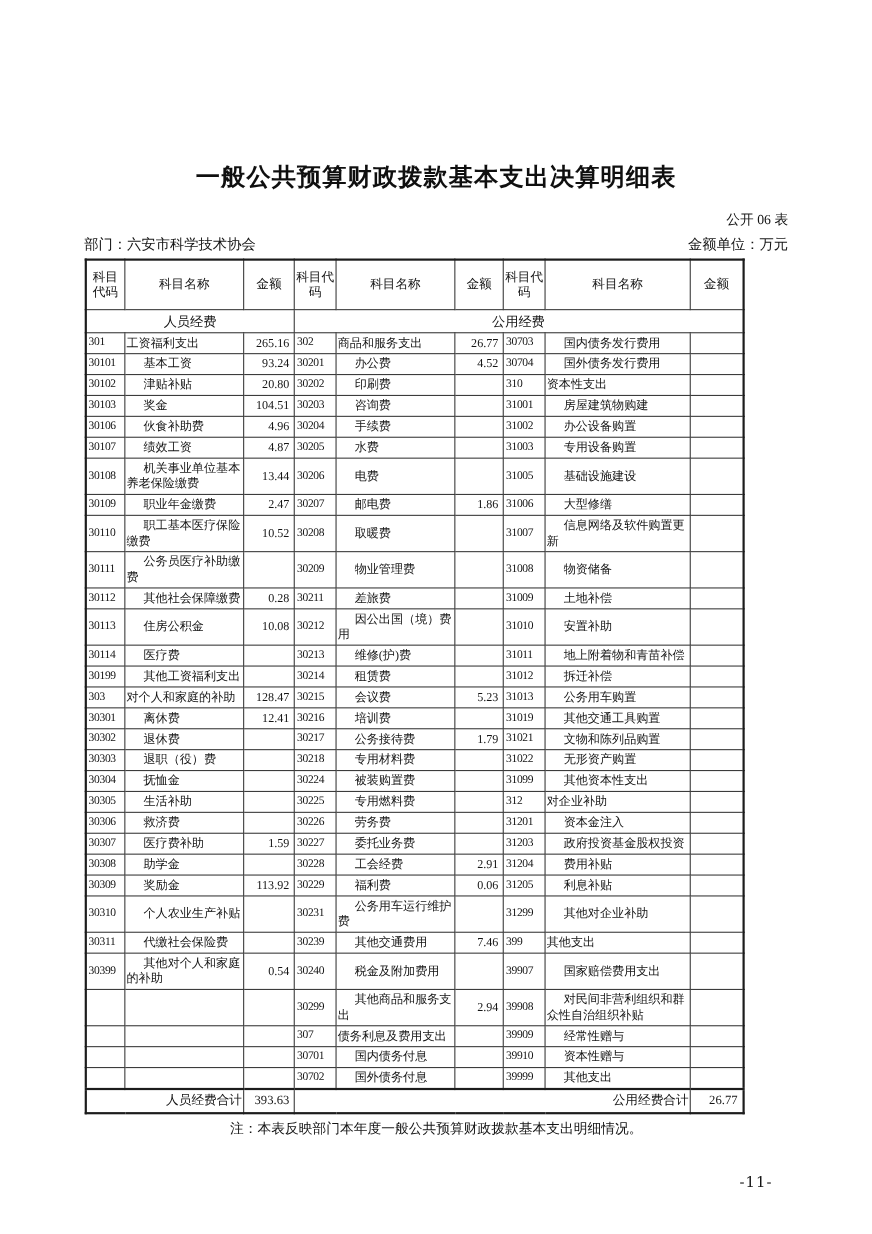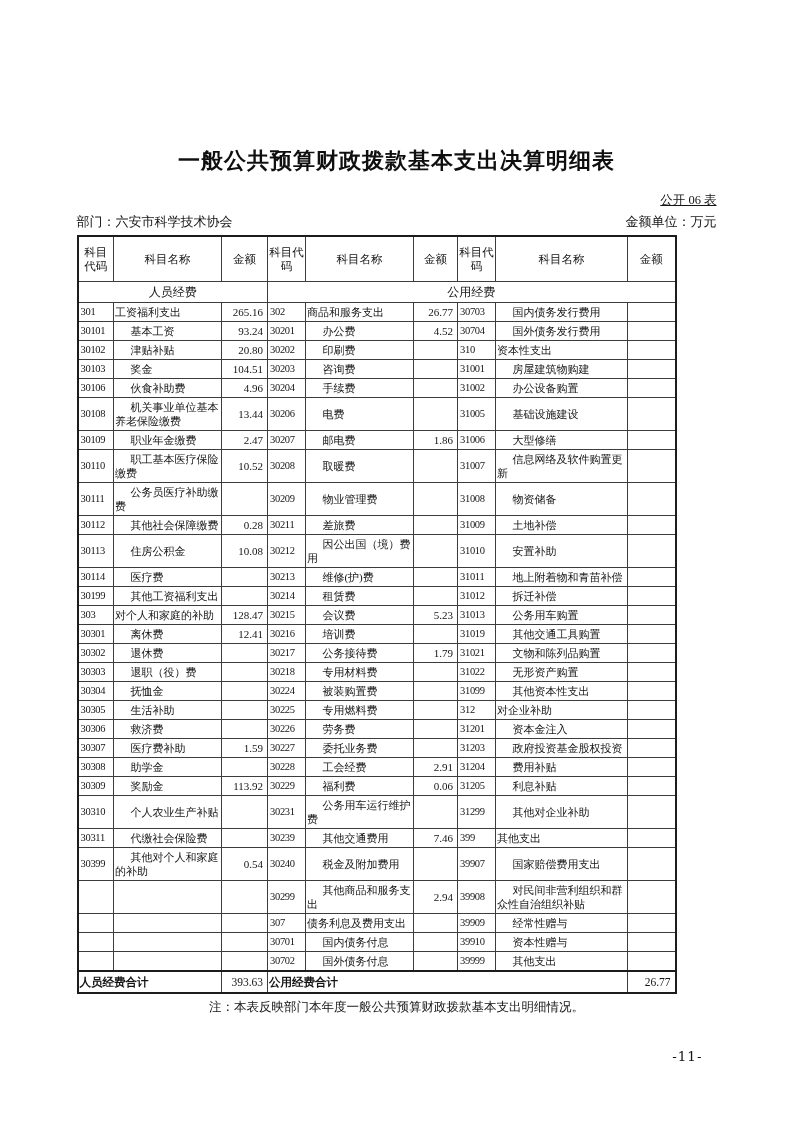--- a/index.html
+++ b/index.html
@@ -6,21 +6,21 @@
   body{
     width:793px;height:1122px;background:#fff;color:#141414;
     font-family:"Liberation Serif","DejaVu Serif",serif;
     position:relative;overflow:hidden;
   }
   .sheet{width:640px;margin:0 auto;padding-top:146px;}
   .doc-title{
     text-align:center;font-family:"Liberation Sans","DejaVu Sans",sans-serif;
     font-weight:bold;font-size:22px;letter-spacing:1px;color:#0f0f0f;
   }
-  .form-no{text-align:right;font-size:12.5px;margin-top:16px;text-decoration:underline;}
+  .form-no{text-align:right;font-size:12.5px;margin-top:16px;}
   .meta-row{
     display:flex;justify-content:space-between;align-items:flex-start;
     font-size:13px;margin-top:4px;margin-bottom:4px;
   }
   table.budget{
     border-collapse:collapse;table-layout:fixed;width:598px;
     border:2px solid #1c1c1c;
   }
   .budget th,.budget td{
     border:1px solid #3c3c3c;font-weight:normal;
@@ -30,21 +30,21 @@
   .budget thead th.group{font-size:12px;padding:3px 0;text-align:center;}
   .budget thead th.colhead{font-size:11.5px;text-align:center;padding:8px 1px;}
   td.code{font-size:10.5px;letter-spacing:-0.3px;text-align:left;padding-left:2px;}
   td.name{text-align:left;padding-left:1px;padding-right:1px;}
   td.name.child{text-indent:1.4em;}
   td.name.parent{text-indent:0;}
   td.amt{text-align:right;padding-right:4px;}
   .budget tfoot td{
     border-top:2px solid #1c1c1c;font-size:11.5px;padding:3px 1px;
   }
-  tfoot td.flabel{text-align:left;font-weight:bold;}
+  tfoot td.flabel{text-align:right;}
   tfoot td.amt{text-align:right;padding-right:4px;}
   .grp{border-left:1.5px solid #242424;}
   .note{font-size:12.5px;margin-top:5px;text-align:center;}
   .page-no{
     text-align:right;padding-right:14px;margin-top:32px;
     font-size:13.5px;font-family:"DejaVu Serif",serif;letter-spacing:1px;
   }
 </style>
 </head>
 <body>
@@ -139,20 +139,31 @@
           <td class="name child">伙食补助费</td>
           <td class="amt">4.96</td>
           <td class="code grp">30204</td>
           <td class="name child">手续费</td>
           <td class="amt"></td>
           <td class="code">31002</td>
           <td class="name child">办公设备购置</td>
           <td class="amt"></td>
         </tr>
         <tr>
+          <td class="code">30107</td>
+          <td class="name child">绩效工资</td>
+          <td class="amt">4.87</td>
+          <td class="code grp">30205</td>
+          <td class="name child">水费</td>
+          <td class="amt"></td>
+          <td class="code">31003</td>
+          <td class="name child">专用设备购置</td>
+          <td class="amt"></td>
+        </tr>
+        <tr>
           <td class="code">30108</td>
           <td class="name child">机关事业单位基本养老保险缴费</td>
           <td class="amt">13.44</td>
           <td class="code grp">30206</td>
           <td class="name child">电费</td>
           <td class="amt"></td>
           <td class="code">31005</td>
           <td class="name child">基础设施建设</td>
           <td class="amt"></td>
         </tr>

